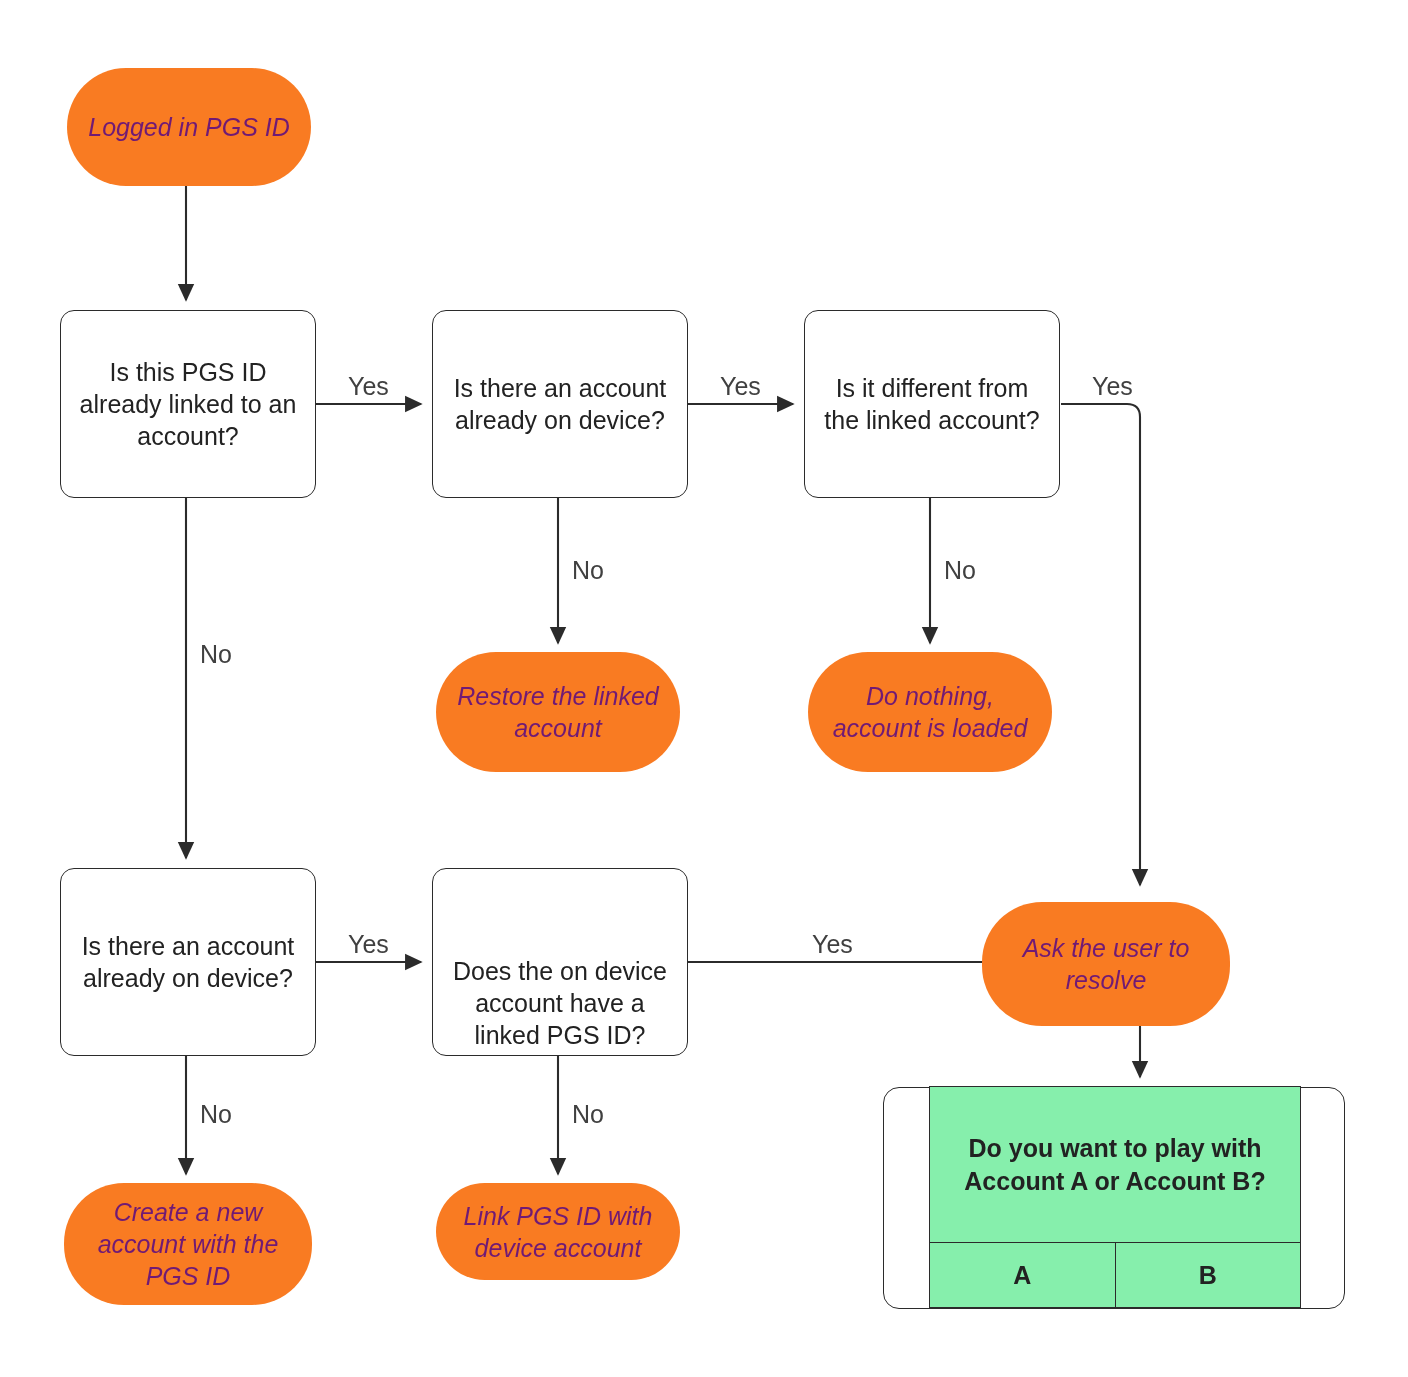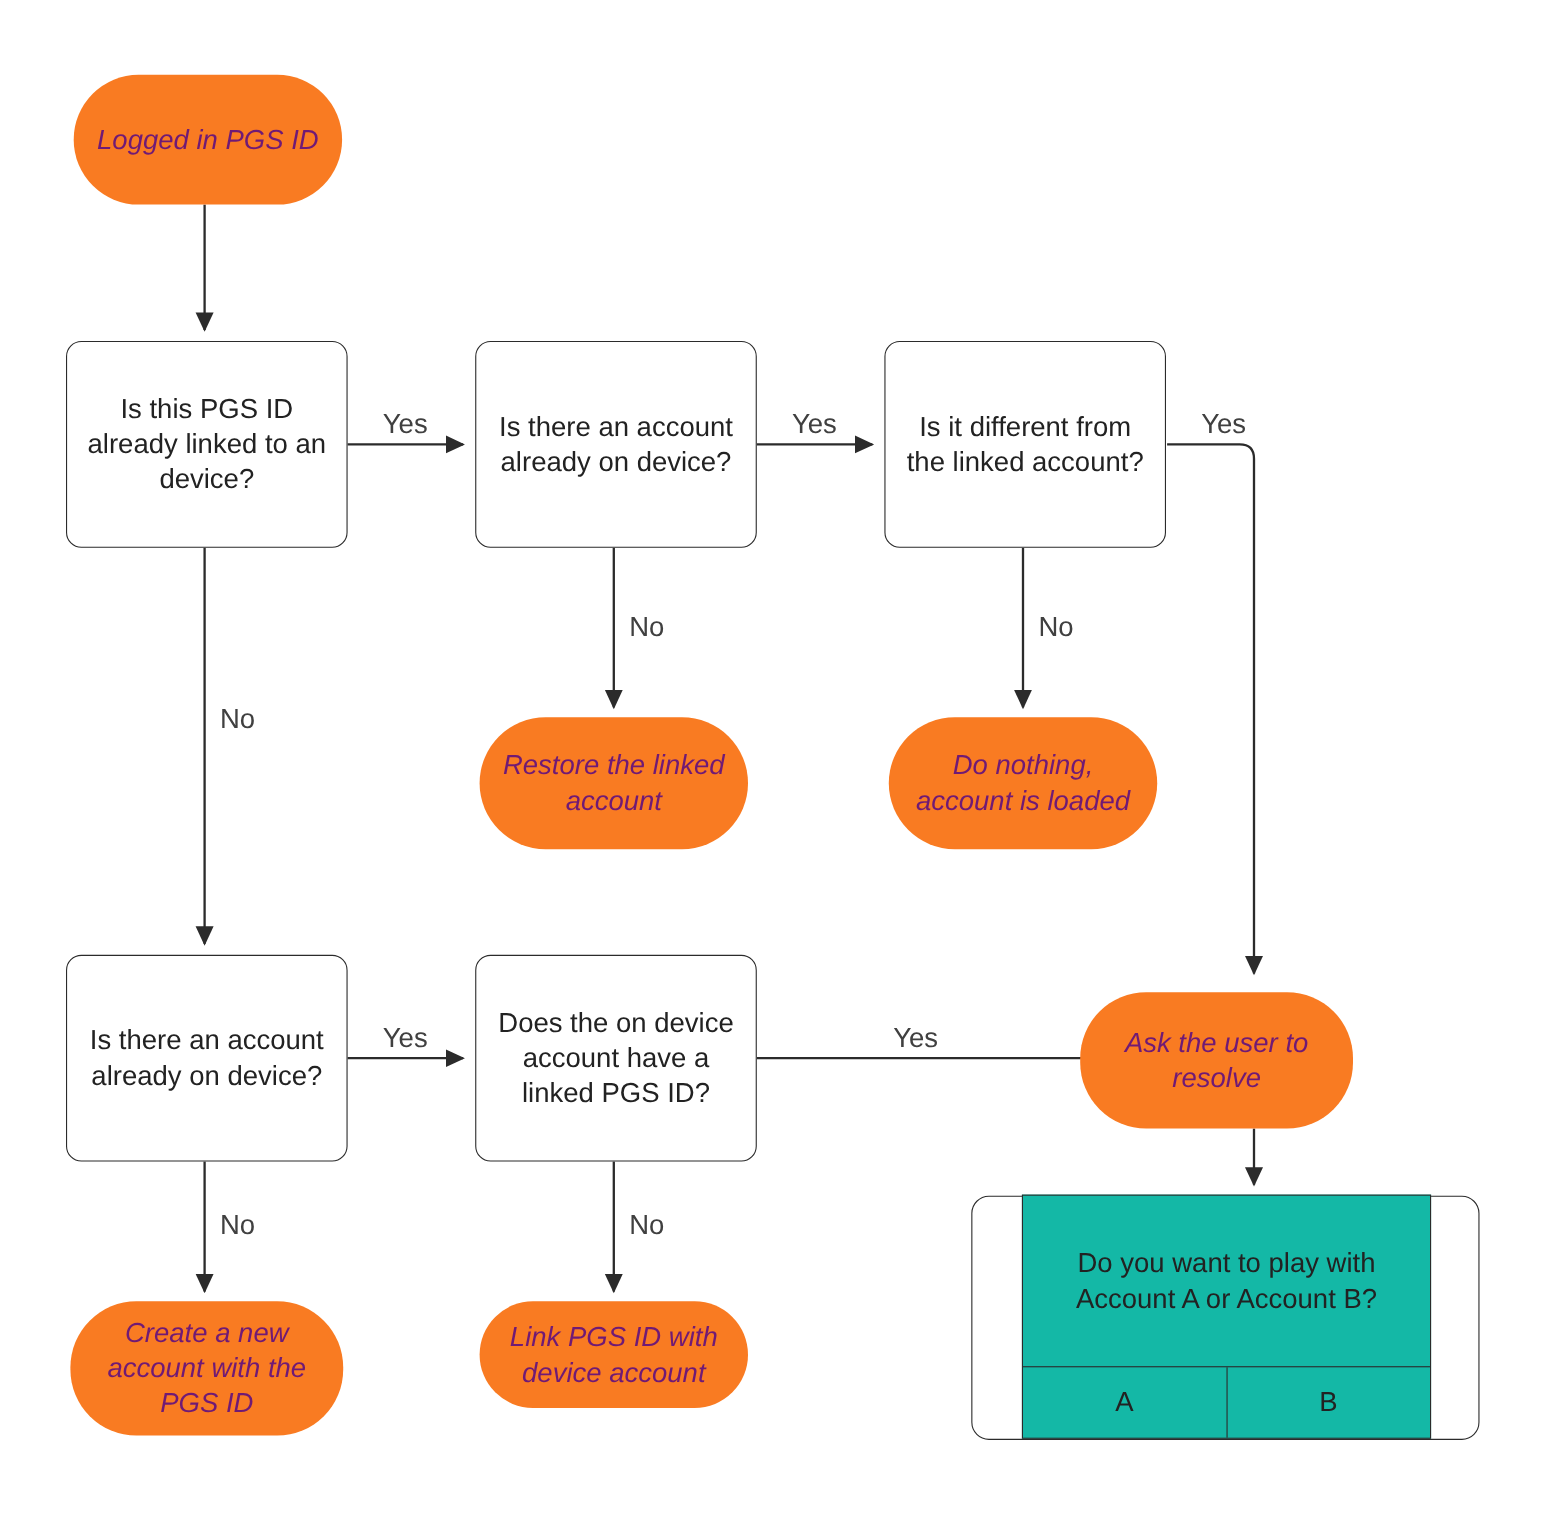--- a/index.html
+++ b/index.html
@@ -67,23 +67,24 @@
     position: absolute;
     box-sizing: border-box;
     border: 1.6px solid #2b2b2b;
     border-radius: 16px;
     background: #ffffff;
   }
   .dialog-inner {
     position: absolute;
     box-sizing: border-box;
     border: 1.6px solid #2b2b2b;
-    background: #14b8a6;
+    background: #86efac;
     display: flex;
     flex-direction: column;
+    font-weight: bold;
   }
   .dialog-message {
     flex: 1;
     display: flex;
     align-items: center;
     justify-content: center;
     text-align: center;
     font-size: 25px;
     line-height: 1.3;
     color: #222222;
@@ -143,21 +144,21 @@
 
       <path d="M1140,1026 L1140,1077" marker-end="url(#arrowhead)"></path>
     </g>
   </svg>
 
   <div class="node node-terminal" style="left:67px; top:68px; width:244px; height:118px;">
     <span>Logged in PGS ID</span>
   </div>
 
   <div class="node node-decision" style="left:60px; top:310px; width:256px; height:188px;">
-    <span>Is this PGS ID already linked to an device?</span>
+    <span>Is this PGS ID already linked to an account?</span>
   </div>
 
   <div class="node node-decision" style="left:432px; top:310px; width:256px; height:188px;">
     <span>Is there an account already on device?</span>
   </div>
 
   <div class="node node-decision" style="left:804px; top:310px; width:256px; height:188px;">
     <span>Is it different from the linked account?</span>
   </div>
 
@@ -166,21 +167,21 @@
   </div>
 
   <div class="node node-terminal" style="left:808px; top:652px; width:244px; height:120px;">
     <span>Do nothing, account is loaded</span>
   </div>
 
   <div class="node node-decision" style="left:60px; top:868px; width:256px; height:188px;">
     <span>Is there an account already on device?</span>
   </div>
 
-  <div class="node node-decision" style="left:432px; top:868px; width:256px; height:188px;">
+  <div class="node node-decision" style="left:432px; top:868px; width:256px; height:188px;align-items:flex-end;">
     <span>Does the on device account have a linked PGS ID?</span>
   </div>
 
   <div class="node node-terminal" style="left:64px; top:1183px; width:248px; height:122px;">
     <span>Create a new account with the PGS  ID</span>
   </div>
 
   <div class="node node-terminal" style="left:436px; top:1183px; width:244px; height:97px;">
     <span>Link PGS ID with device account</span>
   </div>

